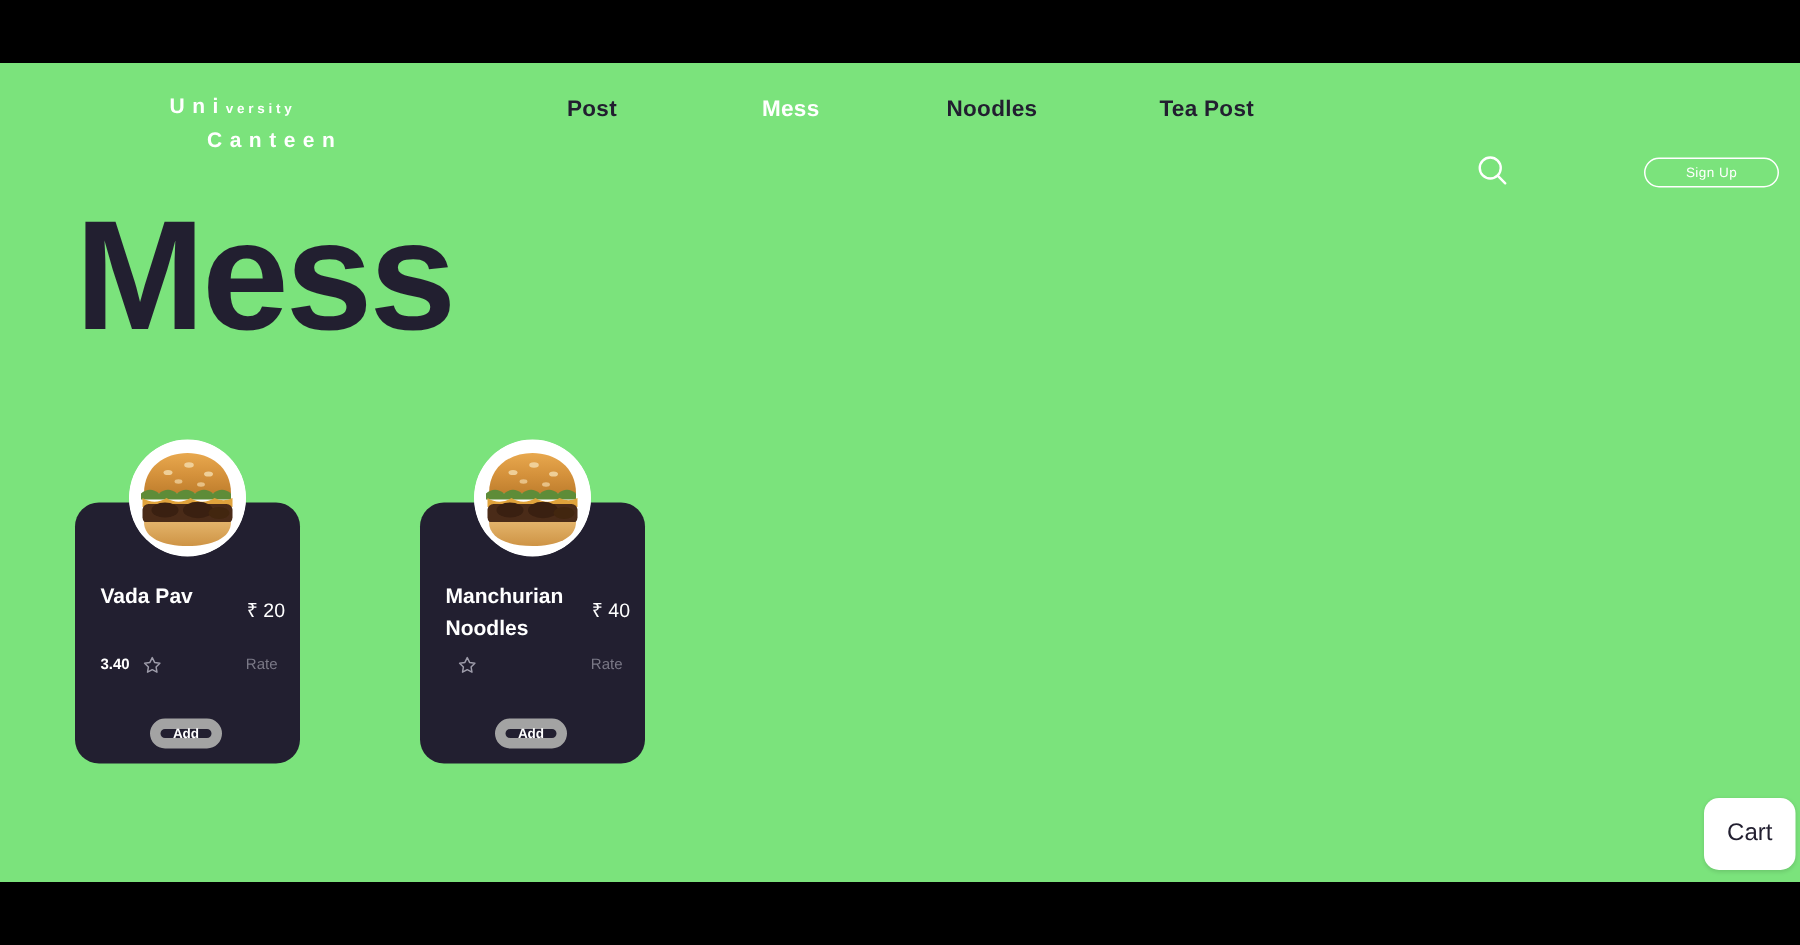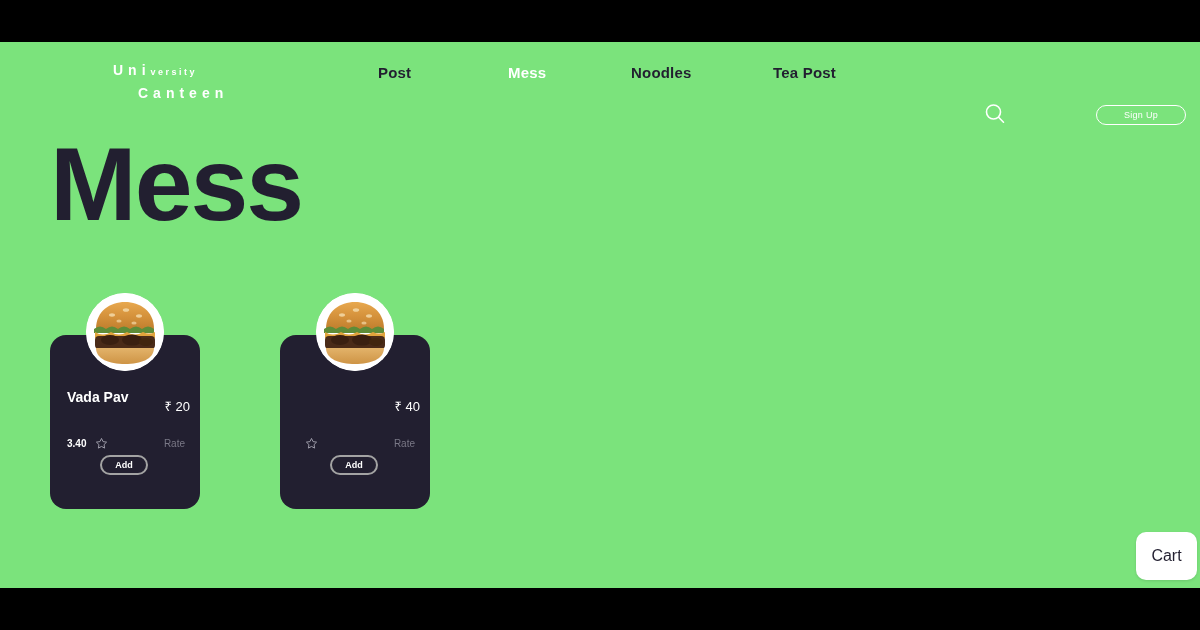--- a/index.html
+++ b/index.html
@@ -244,24 +244,24 @@
     position: absolute;
     right: 0;
     top: 1px;
     font-size: 10px;
     font-weight: 400;
     color: #7A7886;
   }
   .add-btn {
     position: absolute;
     left: 50px;
-    top: 120px;
+    top: 144px;
     width: 48px;
     height: 20px;
-    border: 2px solid #a3a3a3;
+    border: 7px solid #a3a3a3;
     border-radius: 10px;
     background: transparent;
     color: #ffffff;
     font-size: 9px;
     font-weight: 700;
     display: flex;
     align-items: center;
     justify-content: center;
     cursor: pointer;
     box-sizing: border-box;
@@ -377,20 +377,21 @@
 
                 <path d="M10 55 L68 55 C68 66 55 71 39 71 C23 71 10 66 10 55 Z" fill="url(#bunb0)"></path>
               </g>
             </svg>
           </div>
         </div>
       </div>
 
       <div class="food-card card-1">
         <div class="card-body">
+          <div class="food-name">Manchurian Noodles</div>
           <div class="food-price">₹ 40</div>
           <div class="rating-row">
             <span class="star-icon no-value">
               <svg width="13" height="13" viewBox="0 0 24 24">
                 <path d="M12 2.6l2.9 5.9 6.5.95-4.7 4.6 1.1 6.45L12 17.45 6.2 20.5l1.1-6.45-4.7-4.6 6.5-.95z" fill="none" stroke="#9E9CAA" stroke-width="1.8" stroke-linejoin="round"></path>
               </svg>
             </span>
             <span class="rate-label">Rate</span>
           </div>
           <div class="add-btn">Add</div>

